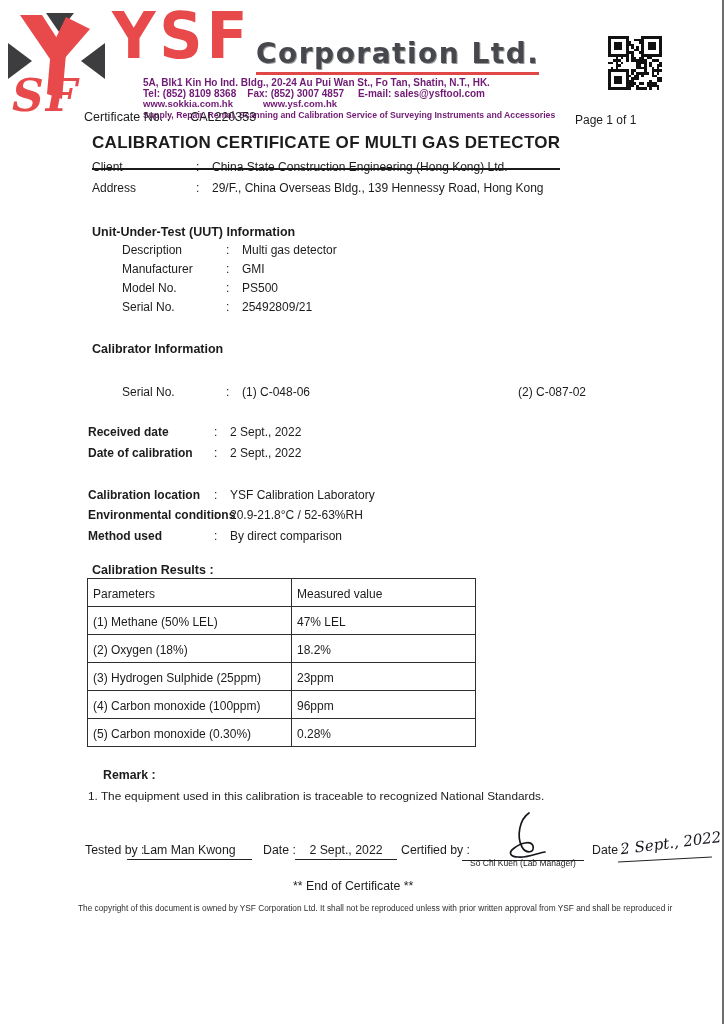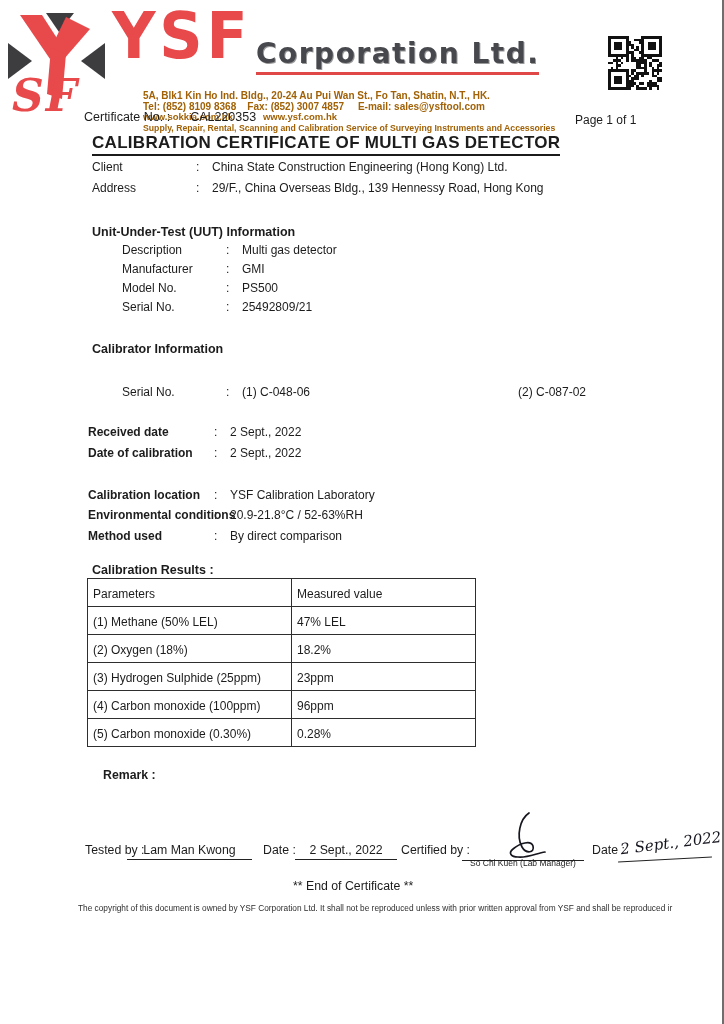--- a/index.html
+++ b/index.html
@@ -14,34 +14,34 @@
     position:absolute;left:112px;top:4px;font-size:64px;font-weight:800;
     color:#e8494b;letter-spacing:4px;line-height:1;transform:scaleX(.94);
     transform-origin:left top;font-family:"DejaVu Sans",sans-serif;
   }
   .brand-corp{
     position:absolute;left:256px;top:40px;font-size:28px;font-weight:800;
     color:#47484d;letter-spacing:1.5px;line-height:1;
     text-shadow:1px 1px 0 #9a9a9a;border-bottom:3px solid #e04848;
     padding-bottom:4px;font-family:"DejaVu Sans",sans-serif;
   }
-  .hdr-lines{position:absolute;left:143px;top:77px;width:500px;color:#a16207;margin-top:13px;}
+  .hdr-lines{position:absolute;left:143px;top:77px;width:500px;color:#701a75;}
   .hdr-addr{font-size:10px;font-weight:700;line-height:11px;}
   .hdr-tel{font-size:10px;font-weight:700;line-height:11px;white-space:pre;}
   .hdr-web{font-size:9.5px;font-weight:700;line-height:10.5px;}
   .hdr-web .w2{margin-left:30px;}
   .hdr-tag{font-size:8.7px;font-weight:700;line-height:9.5px;margin-top:1px;}
   .cert-line{position:absolute;left:84px;top:110px;font-size:12.5px;}
   .cert-line .val{margin-left:20px;}
   .page-ind{position:absolute;left:575px;top:113px;font-size:12px;}
   .qr{position:absolute;left:608px;top:36px;width:54px;height:54px;}
   
   .doc-title{
     position:absolute;left:92px;top:133px;font-size:17px;font-weight:bold;
-    letter-spacing:.3px;border-bottom:2.5px solid #1b1b1b;padding-bottom:1px;
+    letter-spacing:.3px;border-bottom:2.5px solid #1b1b1b;padding-bottom:15px;
     display:inline-block;
   }
   
   .kv{position:absolute;font-size:12px;white-space:nowrap;}
   .kv .lbl{display:inline-block;width:104px;}
   .kv .lblw{display:inline-block;width:126px;font-weight:bold;}
   .kv .col{display:inline-block;width:16px;text-align:left;}
   .sec-head{position:absolute;font-size:12.5px;font-weight:bold;}
   .v2{position:absolute;left:396px;top:0;}
   
@@ -299,20 +299,21 @@
       <td>96ppm</td>
     </tr>
     <tr>
       <td>(5) Carbon monoxide (0.30%)</td>
       <td>0.28%</td>
     </tr>
   </tbody>
     </table>
 
   <div class="sec-head" style="left:103px;top:768px;font-size:12.3px;">Remark :</div>
+  <div class="kv" style="left:88px;top:789px;font-size:11.8px;">1. The equipment used in this calibration is traceable to recognized National Standards.</div>
 
   <div class="sig-text" style="left:85px;top:843px;">Tested by :</div>
   <div class="sig-text uline" style="left:127px;top:843px;width:125px;">Lam Man Kwong</div>
   <div class="sig-text" style="left:263px;top:843px;">Date :</div>
   <div class="sig-text uline" style="left:295px;top:843px;width:102px;">2 Sept., 2022</div>
   <div class="sig-text" style="left:401px;top:843px;text-align:center;">Certified by :</div>
   <div class="sig-text uline" style="left:462px;top:843px;width:122px;height:15px;"></div>
 
   <svg class="sig-mark" viewBox="0 0 64 52" xmlns="http://www.w3.org/2000/svg">
     <path d="M34,3 C25,9 21,26 27,37 C31,44 40,43 38,36 C36,30 25,33 18,39 C13,43 16,47 23,47 C33,48 42,43 50,42" stroke="#16161e" stroke-width="1.7" fill="none" stroke-linecap="round"></path>

